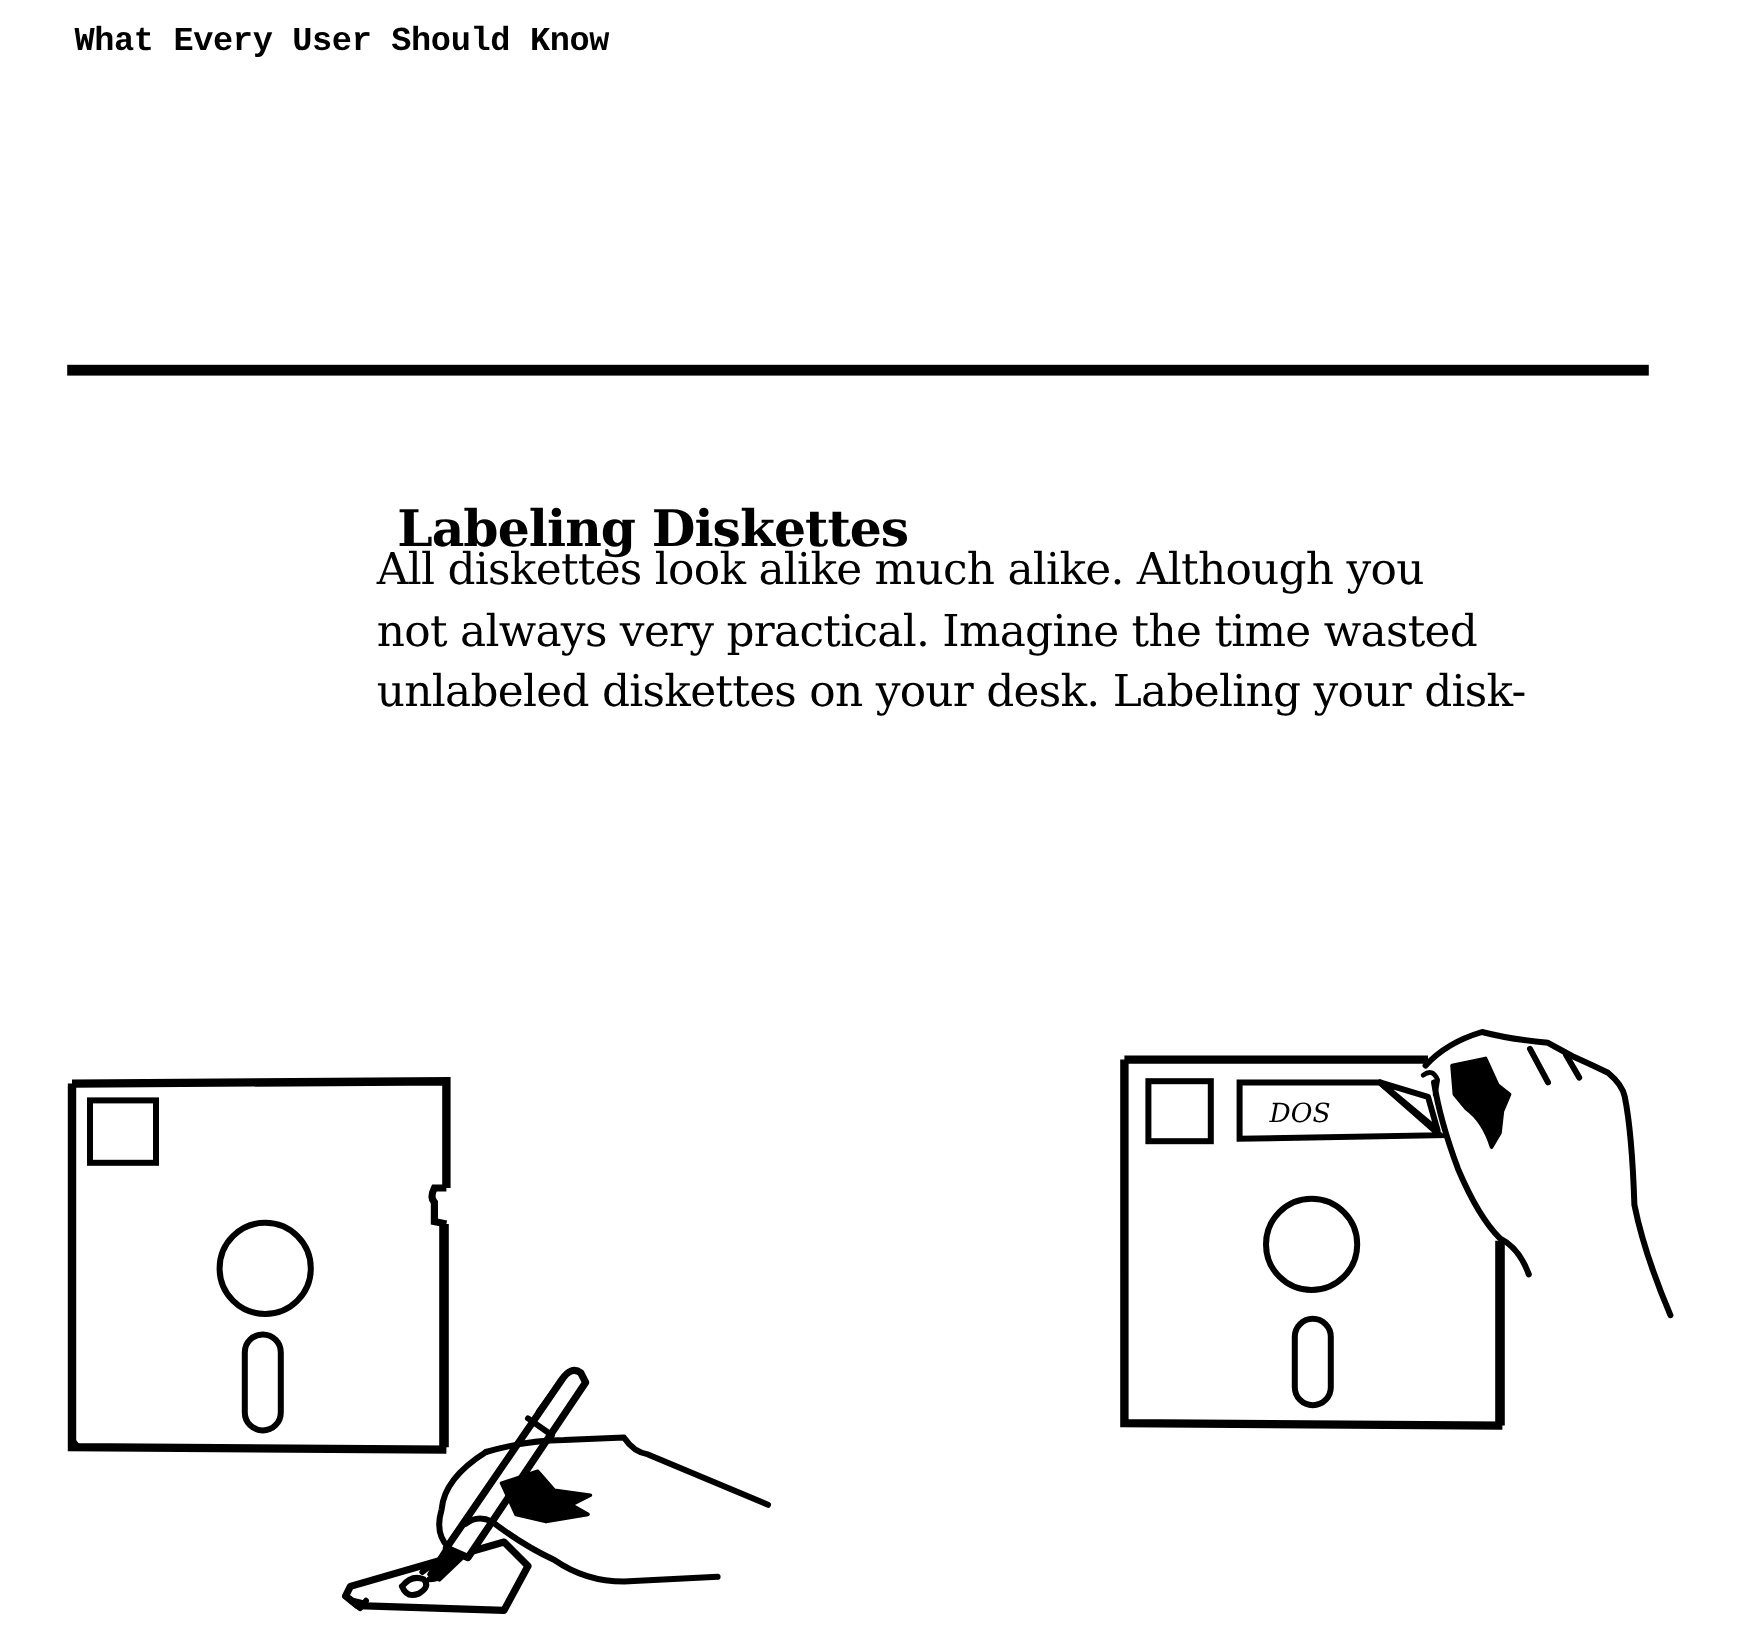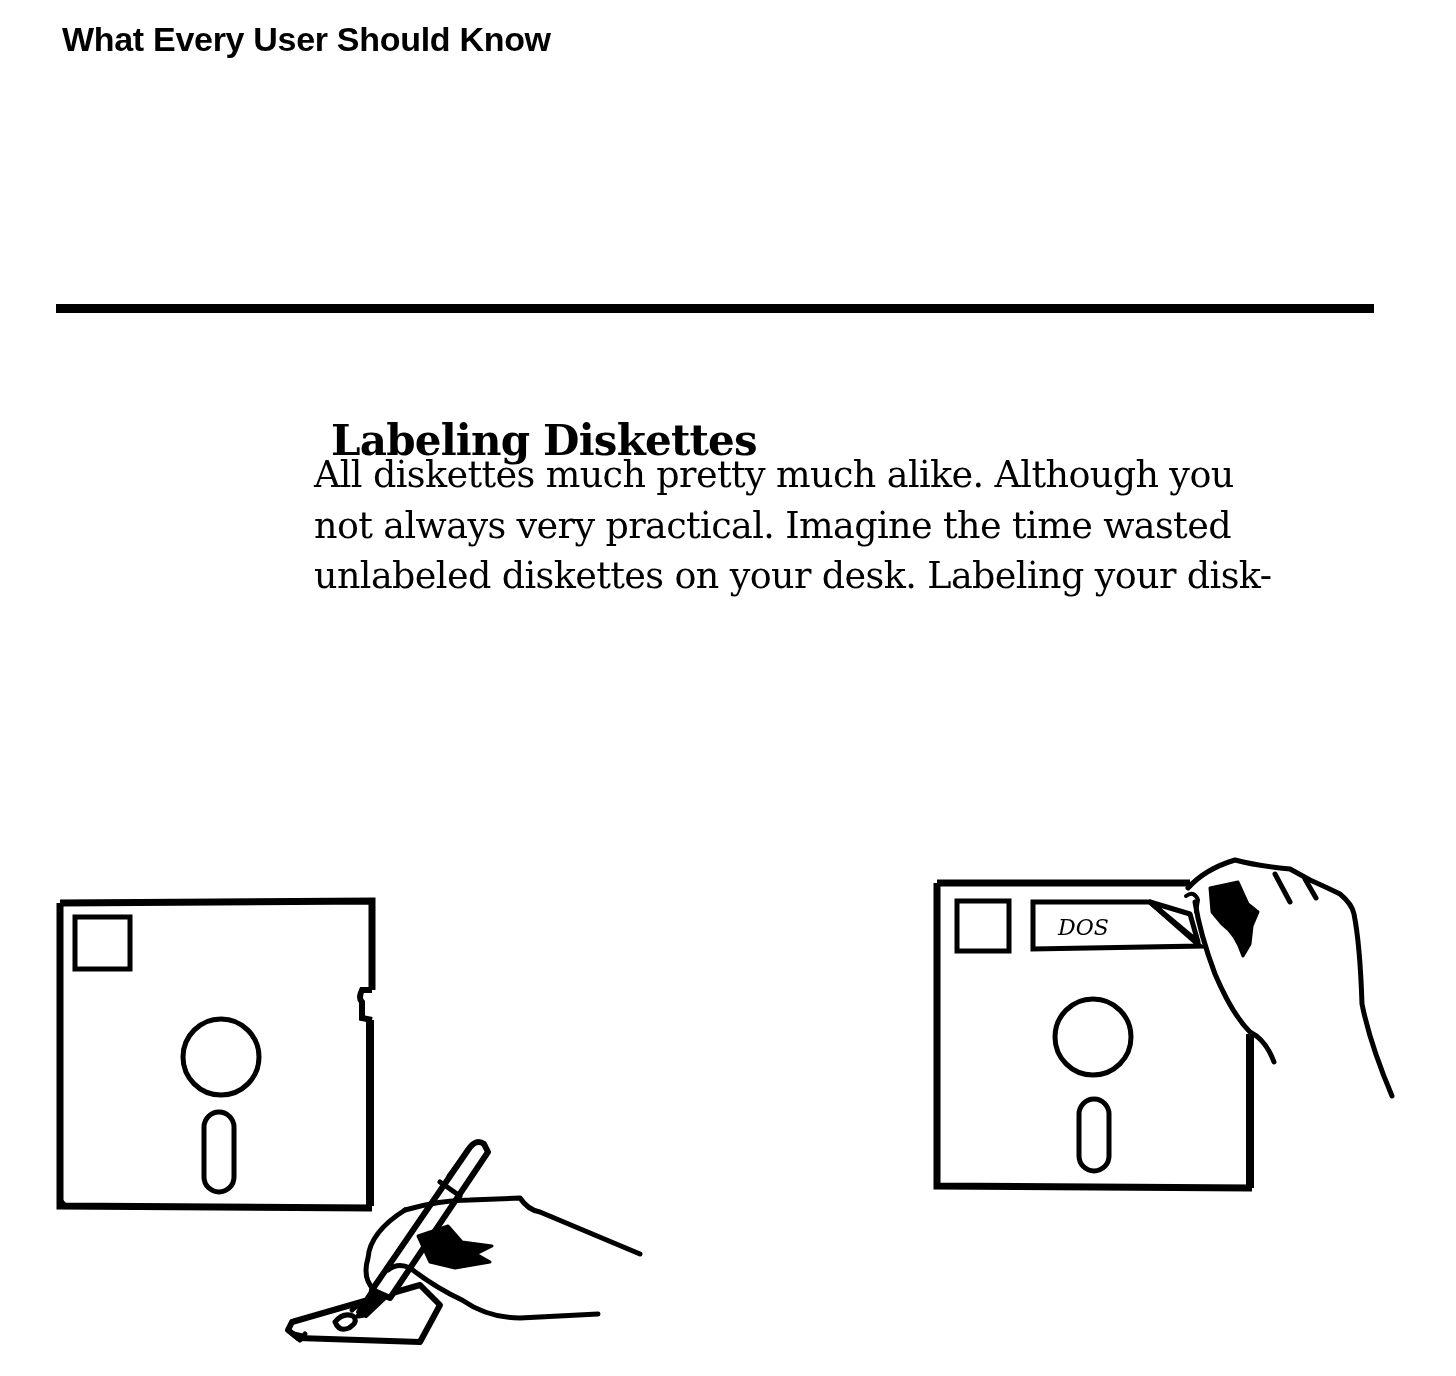--- a/index.html
+++ b/index.html
@@ -12,23 +12,23 @@
       height: 1376px;
       position: relative;
       overflow: hidden;
       color: #000000;
       font-family: "DejaVu Serif", "Liberation Serif", serif;
     }
     .running-header {
       position: absolute;
       left: 62px;
       top: 20px;
-      font-family: Liberation Sans, sans-serif;
+      font-family: Liberation Mono, monospace;
       font-weight: bold;
-      font-size: 34px;
+      font-size: 28px;
       letter-spacing: -0.3px;
       white-space: nowrap;
     }
     .rule {
       position: absolute;
       left: 56px;
       top: 304px;
       width: 1318px;
       height: 9px;
       background: #000000;
@@ -70,21 +70,21 @@
 </head>
 <body>
 
 <div class="running-header">What Every User Should Know</div>
 
 <div class="rule"></div>
 
 <h2 class="section-title">Labeling Diskettes</h2>
 
 <p class="body-text">
-  <span class="body-line">All diskettes much pretty much alike. Although you</span>
+  <span class="body-line">All diskettes look alike much alike. Although you</span>
   <span class="body-line">not always very practical. Imagine the time wasted</span>
   <span class="body-line">unlabeled diskettes on your desk. Labeling your disk-</span>
 </p>
 
 <div class="figure" style="left:0; top:880px; width:700px; height:496px;">
   <svg width="700" height="496" viewBox="0 880 700 496" xmlns="http://www.w3.org/2000/svg">
     <g fill="none" stroke="#000" stroke-linejoin="miter">
 
       <path d="M60 903 L372 901 L372 990" stroke-width="7"></path>
       <path d="M60 903 L60 1206 L372 1208" stroke-width="7"></path>

